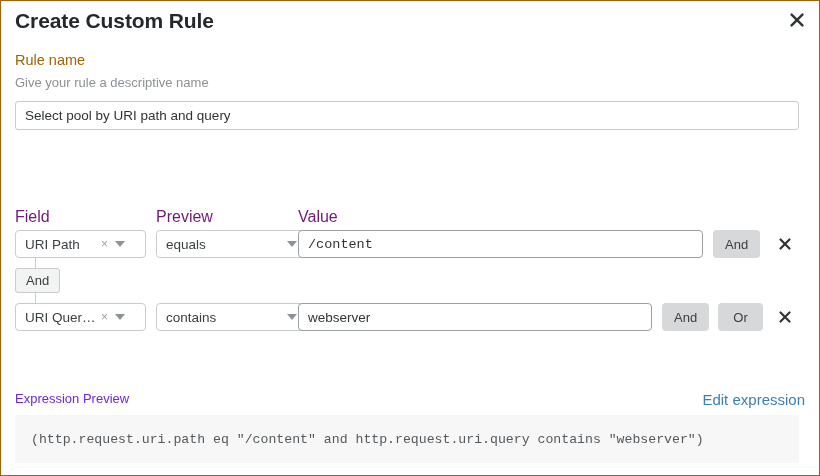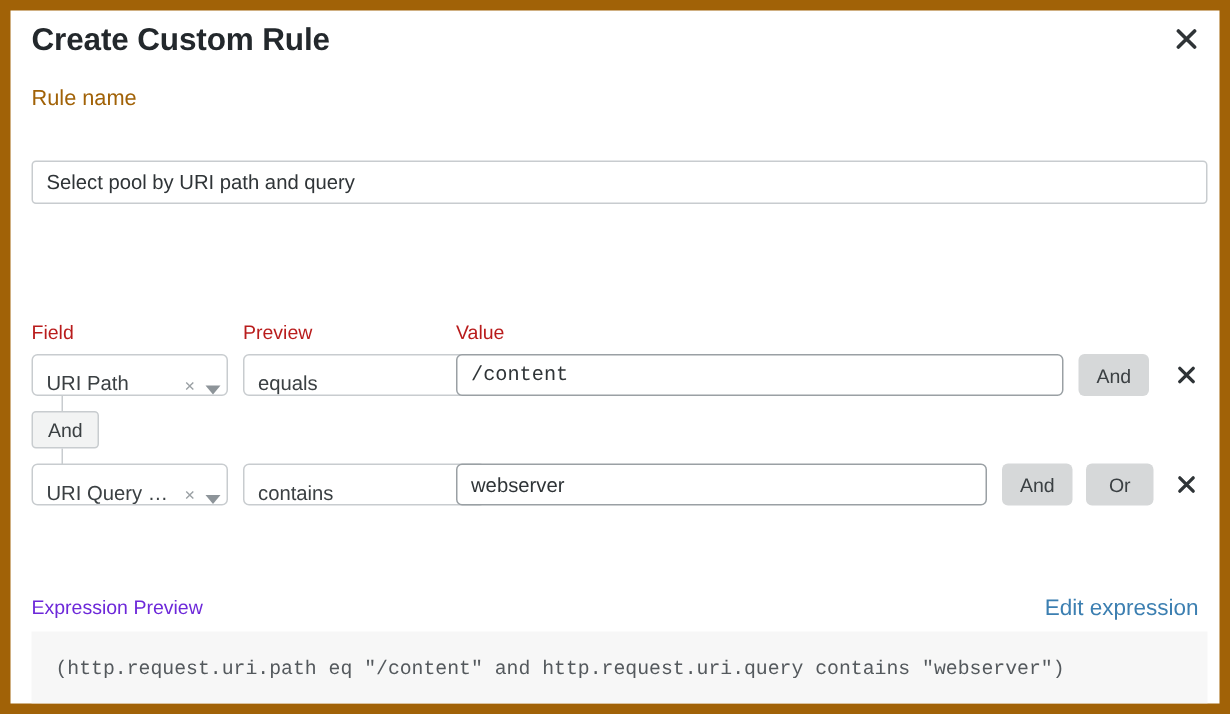--- a/index.html
+++ b/index.html
@@ -11,21 +11,21 @@
   body {
     font-family: "Liberation Sans", sans-serif;
     color: #2f3437;
     -webkit-font-smoothing: antialiased;
   }
   .dialog {
     position: relative;
     width: 820px;
     height: 476px;
     background: #ffffff;
-    border: 7px solid #a16207;
+    border: 1px solid #a16207;
     overflow: hidden;
   }
 
   
   .dialog-title {
     position: absolute;
     left: 14px;
     top: 8px;
     font-size: 21px;
     font-weight: bold;
@@ -87,22 +87,22 @@
     top: 173px;
     font-size: 15px;
     font-weight: bold;
     color: #23282c;
   }
 
   
   .col-label {
     position: absolute;
     top: 207px;
-    font-size: 13px;
-    color: #b91c1c;
+    font-size: 16px;
+    color: #701a75;
     text-align: center;
   }
   .col-label.field { left: 14px; }
   .col-label.operator { left: 155px; }
   .col-label.value { left: 297px; }
 
   
   .cond-row {
     position: absolute;
     left: 0;
@@ -111,22 +111,22 @@
   .cond-row.row1 { top: 229px; }
   .cond-row.row2 { top: 302px; }
 
   .sel {
     position: absolute;
     height: 28px;
     border: 1px solid #c8cccf;
     border-radius: 4px;
     background: #fff;
     display: flex;
-    align-items: flex-end;
-    padding: 0 4px 0 9px;
+    align-items: center;
+    padding: 0 20px 0 9px;
     cursor: pointer;
   }
   .sel-field { left: 14px; width: 131px; }
   .sel-op    { left: 155px; width: 162px; }
 
   .sel-text {
     flex: 1 1 auto;
     font-size: 13.5px;
     color: #3b4043;
     white-space: nowrap;
@@ -272,20 +272,21 @@
 
   <div class="dialog-title">Create Custom Rule</div>
 
   <button class="close-btn">
     <svg width="14" height="14" viewBox="0 0 14 14" aria-hidden="true">
       <path d="M1.6 1.6 L12.4 12.4 M12.4 1.6 L1.6 12.4" stroke="#2f3437" stroke-width="2.4" stroke-linecap="round"></path>
     </svg>
   </button>
 
   <div class="rule-name-label">Rule name</div>
+  <div class="rule-name-help">Give your rule a descriptive name</div>
   <input class="rule-name-input" type="text" value="Select pool by URI path and query" style="">
 
 
   <div class="col-label field">Field</div>
   <div class="col-label operator">Preview</div>
   <div class="col-label value">Value</div>
 
   <div class="cond-row row1">
     <div class="sel sel-field">
       <span class="sel-text">URI Path</span>

